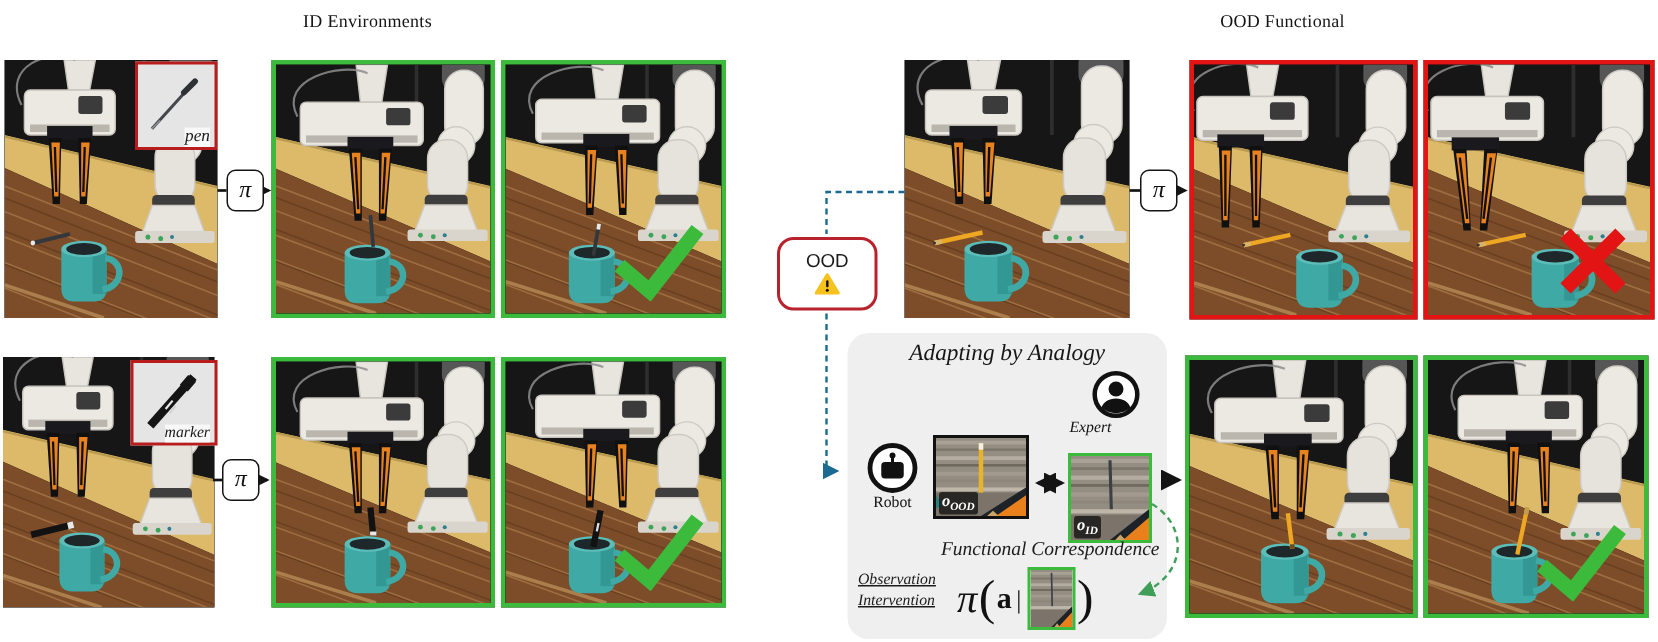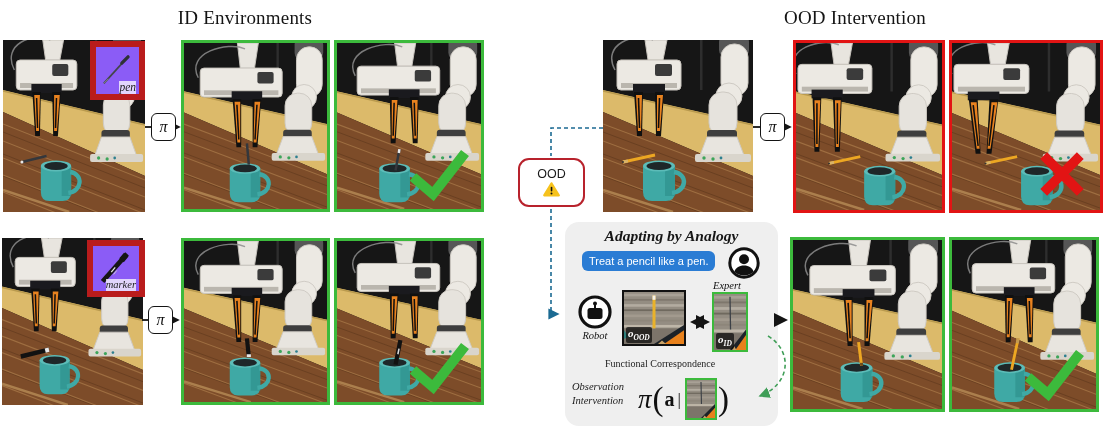--- a/index.html
+++ b/index.html
@@ -1,66 +1,66 @@
 <!DOCTYPE html>
 <html><head>
 <meta charset="utf-8">
 <style>
   html,body{margin:0;padding:0;background:#ffffff;}
   .canvas{position:relative;width:1105px;height:428px;background:#fff;overflow:hidden;
           font-family:"Liberation Serif",serif;color:#111;}
-  .sec-title{position:absolute;text-align:center;font-size:19px;letter-spacing:.2px;color:#141414;}
+  .sec-title{position:absolute;text-align:center;font-size:12px;letter-spacing:.2px;color:#141414;}
   .photo{position:absolute;box-sizing:border-box;overflow:hidden;background:#161616;}
   .photo svg.scene{display:block;width:100%;height:100%;}
   .b-green{border:3px solid #3cba3c;}
   .b-red{border:3px solid #e21414;}
   .mark{position:absolute;}
-  .inset{position:absolute;box-sizing:border-box;background:#8b5cf6;border:6px solid #b91c1c;z-index:6;}
+  .inset{position:absolute;box-sizing:border-box;background:#e5e5e5;border:2px solid #b91c1c;z-index:6;}
   .inset svg{display:block;width:100%;height:100%;}
   .inset-label{position:absolute;right:3px;bottom:0;font-style:italic;font-size:11.5px;color:#1a1a1a;background:rgba(253,253,253,.75);line-height:1.1;}
   .pi-box{position:absolute;width:25px;height:28px;box-sizing:border-box;border:1.6px solid #141414;border-radius:6px;
           background:#fff;display:flex;align-items:center;justify-content:center;z-index:6;
           font-style:italic;font-size:16px;}
   .overlay{position:absolute;left:0;top:0;width:1105px;height:428px;z-index:5;pointer-events:none;}
   .ood-badge{position:absolute;left:518px;top:158px;width:67px;height:49px;box-sizing:border-box;
              border:2px solid #b8222c;border-radius:11px;background:#fff;z-index:6;
              display:flex;flex-direction:column;align-items:center;justify-content:center;gap:1px;}
   .ood-badge-label{font-family:"Liberation Sans",sans-serif;font-size:12.5px;color:#1a1a1a;line-height:1;}
   .abox{position:absolute;left:565px;top:222px;width:213px;height:204px;background:#efefef;border-radius:14px;z-index:4;}
-  .ab-title{position:absolute;left:0;top:5px;width:100%;text-align:center;font-size:15.5px;font-weight:bold;font-style:italic;color:#161616;}
+  .ab-title{position:absolute;left:0;top:5px;width:100%;text-align:center;font-size:15.5px;font-weight:normal;font-style:italic;color:#161616;}
   .ab-pill{position:absolute;left:17px;top:29px;background:#2a7cd4;color:#fff;border-radius:6px;
            font-family:"Liberation Sans",sans-serif;font-size:11px;padding:4px 7px;line-height:1.1;}
   .ab-expert{position:absolute;left:163px;top:25px;width:32px;height:32px;}
   .ab-expert-label{position:absolute;left:148px;top:58px;width:62px;text-align:left;font-style:italic;font-size:10.5px;}
   .ab-robot{position:absolute;left:13px;top:73px;width:34px;height:34px;}
-  .ab-robot-label{position:absolute;left:5px;top:108px;width:50px;text-align:center;font-style:italic;font-size:10.5px;}
+  .ab-robot-label{position:absolute;left:5px;top:108px;width:50px;text-align:center;font-size:10.5px;}
   .obs{position:absolute;box-sizing:border-box;overflow:hidden;}
   .obs svg{display:block;width:100%;height:100%;}
   .obs-label{position:absolute;left:2px;bottom:1px;color:#fff;font-style:italic;font-weight:bold;font-size:11px;
              background:rgba(10,10,10,.72);border-radius:2px;padding:0 2px;line-height:1.15;}
   .obs-label sub{font-size:7.5px;font-style:italic;}
   .obs-ood{left:57px;top:68px;width:64px;height:56px;border:2.5px solid #111;text-align:center;}
-  .obs-id{left:147px;top:70px;width:36px;height:60px;border:2.5px solid #3cba3c;}
-  .ab-corr{position:absolute;left:40px;top:136px;width:168px;text-align:left;font-size:10px;color:#1c1c1c;}
-  .ab-obsint{position:absolute;left:7px;top:158px;font-style:italic;font-size:10.5px;line-height:1.3;color:#1c1c1c;}
+  .obs-id{left:147px;top:80px;width:56px;height:60px;border:2.5px solid #3cba3c;}
+  .ab-corr{position:absolute;left:40px;top:136px;width:168px;text-align:right;font-style:italic;font-size:13px;color:#1c1c1c;}
+  .ab-obsint{position:absolute;left:7px;top:158px;font-style:italic;font-size:10.5px;line-height:1.3;color:#1c1c1c;text-decoration:underline;}
   .ab-formula{position:absolute;left:73px;top:152px;height:50px;display:flex;align-items:center;}
   .f-pi{font-style:italic;font-size:27px;line-height:1;}
   .f-paren{font-size:33px;font-weight:400;line-height:1;margin:0 1px;}
   .f-arg{font-weight:bold;font-size:20px;line-height:1;}
   .f-bar{font-size:17px;line-height:1;margin:0 4px 0 3px;}
   .f-img{width:32px;height:42px;box-sizing:border-box;border:2.5px solid #3cba3c;overflow:hidden;}
   .f-img svg{display:block;width:100%;height:100%;}
 </style>
 </head>
 <body>
 
 <div class="canvas">
 
   <div class="sec-title" style="left:60px;top:7px;width:370px;">ID Environments</div>
-  <div class="sec-title" style="left:700px;top:7px;width:310px;">OOD Intervention</div>
+  <div class="sec-title" style="left:700px;top:7px;width:310px;">OOD Functional</div>
 
   <svg class="overlay" viewBox="0 0 1105 428">
     <defs>
       <marker id="aR" markerWidth="8" markerHeight="8" refX="6" refY="3.5" orient="auto">
         <path d="M0,0 L7,3.5 L0,7 Z" fill="#141414"></path>
       </marker>
       <marker id="aL" markerWidth="8" markerHeight="8" refX="1" refY="3.5" orient="auto">
         <path d="M7,0 L0,3.5 L7,7 Z" fill="#141414"></path>
       </marker>
       <marker id="aB" markerWidth="8" markerHeight="8" refX="6" refY="3.5" orient="auto">
@@ -659,21 +659,20 @@
     <div class="ood-badge-label">OOD</div>
     <svg width="17" height="15" viewBox="0 0 20 18">
       <path d="M10,1.5 L18.8,16 L1.2,16 Z" fill="#f6c21d" stroke="#f6c21d" stroke-width="2.5" stroke-linejoin="round"></path>
       <rect x="9.1" y="5.8" width="1.9" height="5.6" rx="0.9" fill="#111"></rect>
       <circle cx="10" cy="13.7" r="1.2" fill="#111"></circle>
     </svg>
   </div>
 
   <div class="abox">
     <div class="ab-title">Adapting by Analogy</div>
-    <div class="ab-pill">Treat a pencil like a pen.</div>
 
     <svg class="ab-expert" viewBox="0 0 32 32">
       <circle cx="16" cy="16" r="14.2" fill="#fff" stroke="#111" stroke-width="3"></circle>
       <circle cx="16" cy="12.3" r="5" fill="#111"></circle>
       <path d="M16,18.6 c4.8,0 8.8,2.6 9.6,6.2 a14.2,14.2 0 0 1 -19.2,0 c0.8,-3.6 4.8,-6.2 9.6,-6.2 z" fill="#111"></path>
     </svg>
     <div class="ab-expert-label">Expert</div>
 
     <svg class="ab-robot" viewBox="0 0 34 34">
       <circle cx="17" cy="17" r="15" fill="#fff" stroke="#111" stroke-width="3.2"></circle>

